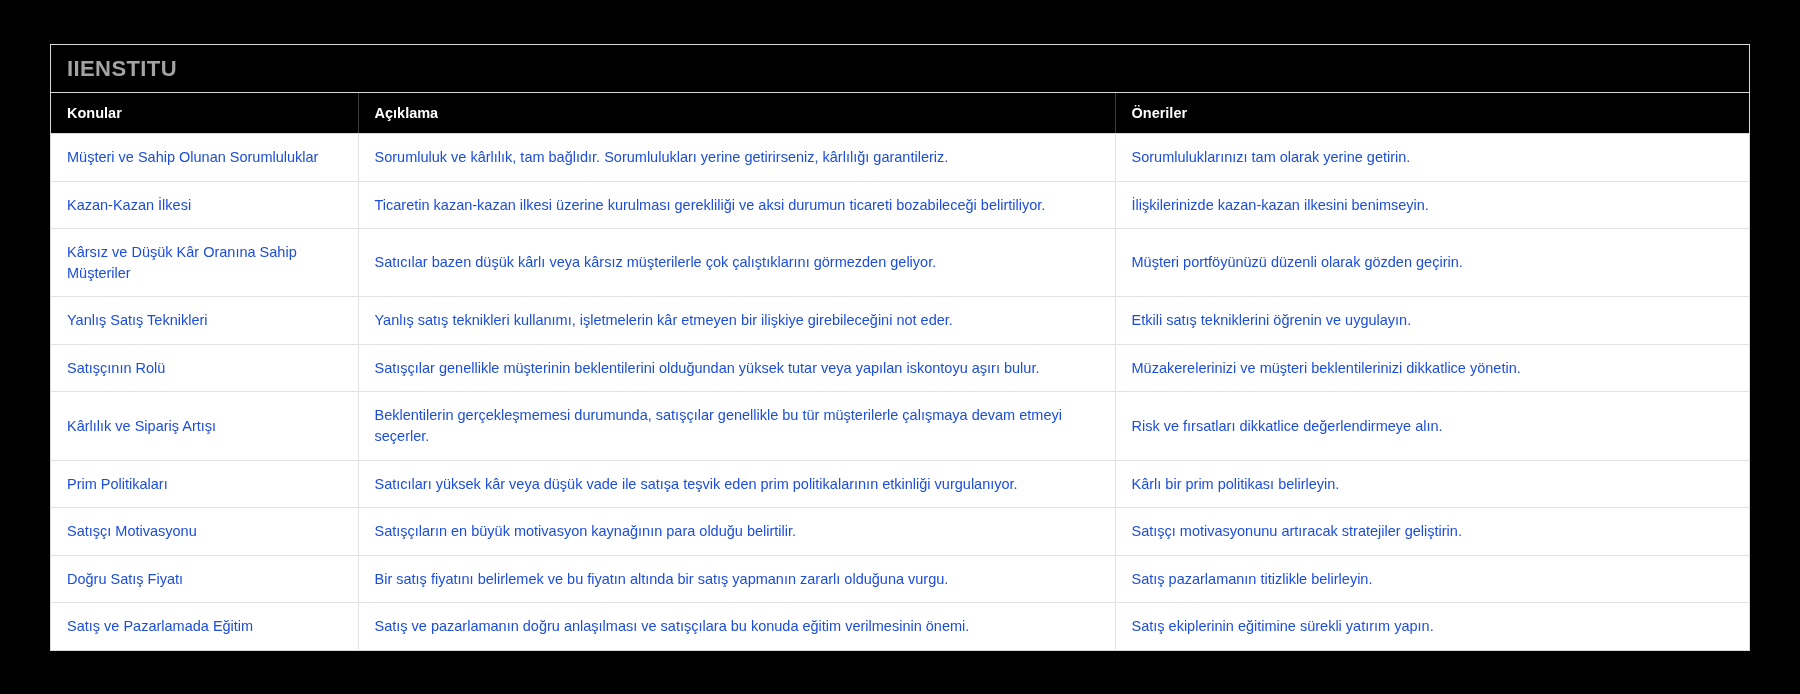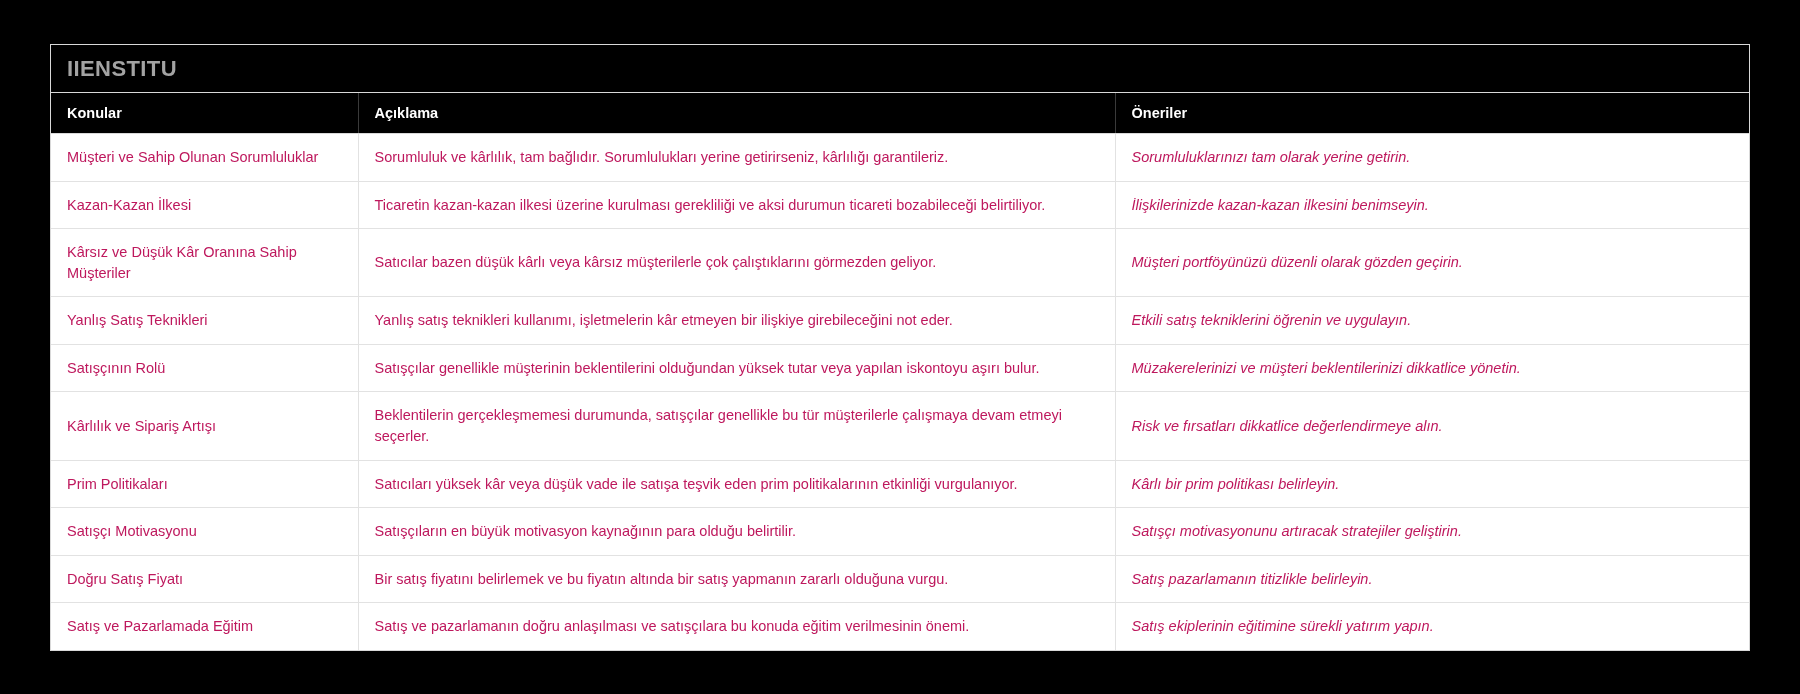--- a/index.html
+++ b/index.html
@@ -69,32 +69,32 @@
     text-align: left;
     padding: 12px 16px;
     border-right: 1px solid #3a3a3a;
     border-bottom: 1px solid #d9d9d9;
     vertical-align: middle;
     box-sizing: border-box;
   }
   table.data-table th:last-child { border-right: none; }
 
   table.data-table td {
-    color: #be185d;
+    color: #1d4ed8;
     font-size: 14.5px;
     line-height: 1.42;
     text-align: left;
     padding: 13px 16px;
     border-right: 1px solid #e2e2e2;
     border-bottom: 1px solid #e2e2e2;
     vertical-align: middle;
     background: #ffffff;
     box-sizing: border-box;
   }
-  table.data-table td:last-child { border-right: none; font-style: italic; }
+  table.data-table td:last-child { border-right: none; }
   table.data-table tbody tr:last-child td { border-bottom: none; }
 
   .col-konular  { width: 307px; }
   .col-aciklama { width: 757px; }
   .col-oneriler { width: 634px; }
 </style>
 </head>
 <body>
 
 <div class="page">

